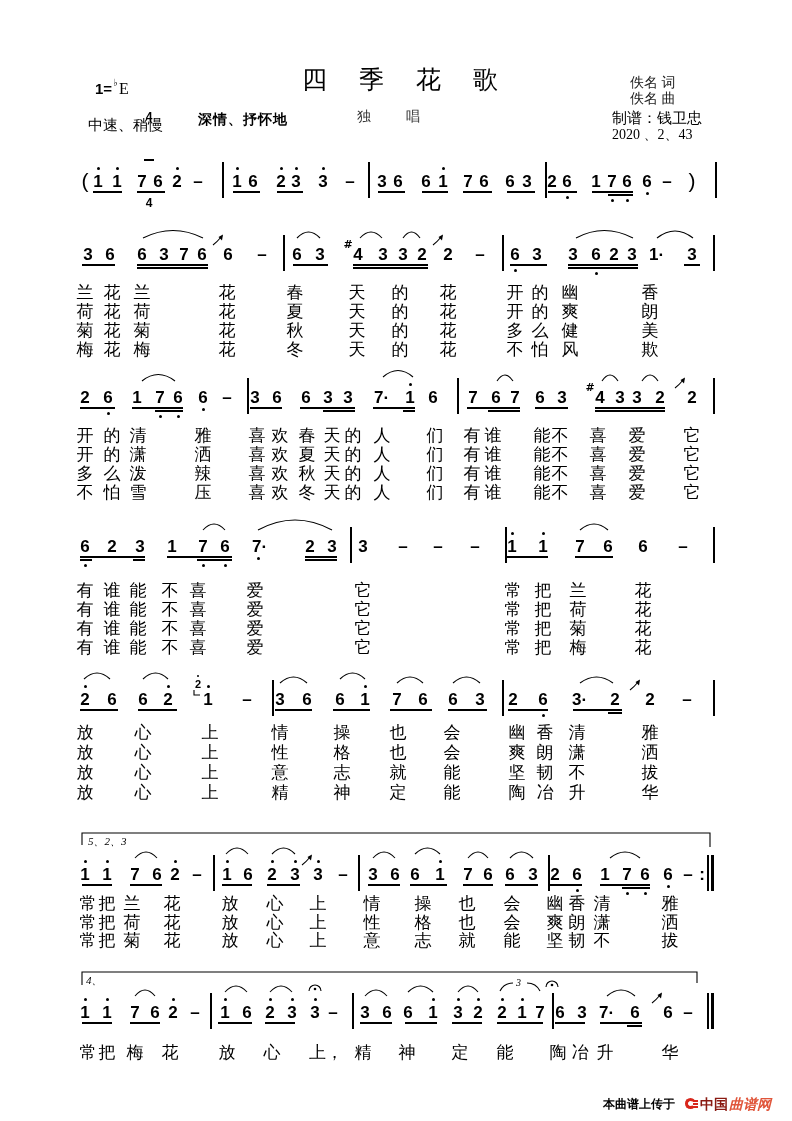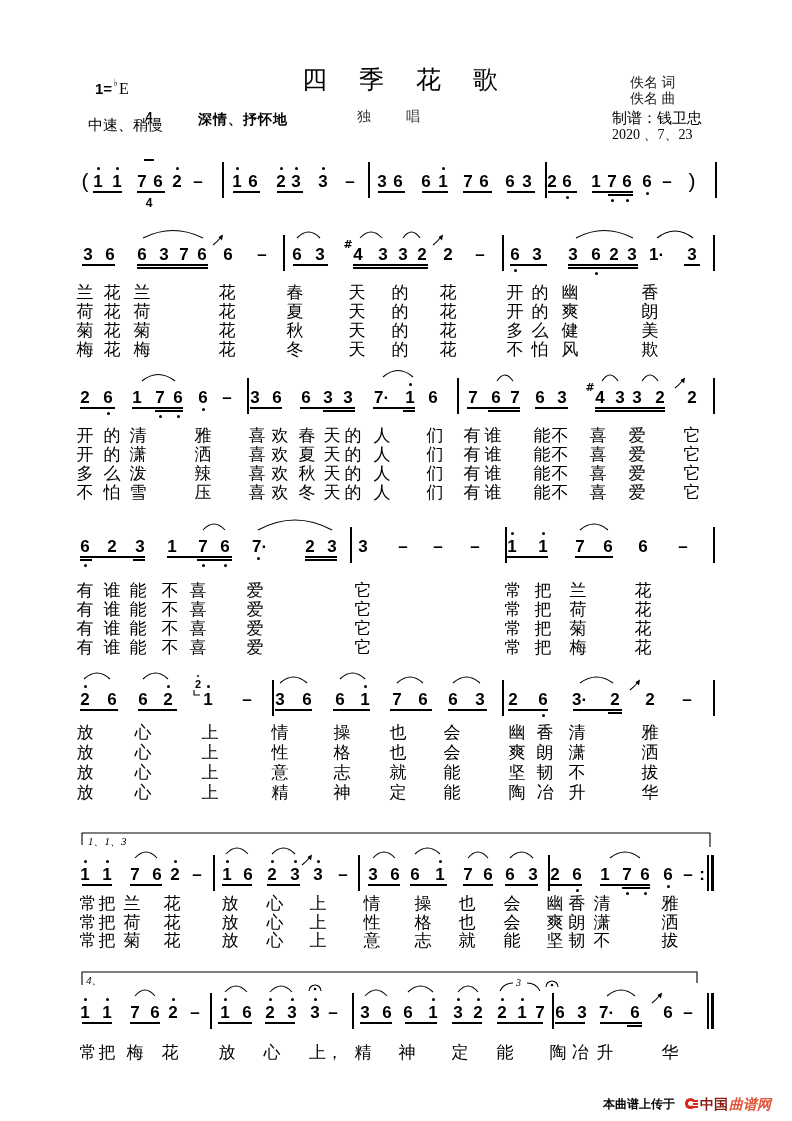--- a/index.html
+++ b/index.html
@@ -43,21 +43,21 @@
       <div style="height:1.5px;background:#000;margin:0 1px;"></div>
       <div style="font:bold 12px/12px 'Liberation Sans',sans-serif;">4</div>
     </div>
     <span class="t hdr-sans" style="left:302px;top:64px;font:25px/30px 'Liberation Sans',sans-serif;letter-spacing:32px;">四季花歌</span>
     <span class="t hdr-serif" style="left:630px;top:74px;font:14px/17px 'Liberation Serif',serif;color:#222;">佚名 词</span>
     <span class="t hdr-serif" style="left:630px;top:90px;font:14px/17px 'Liberation Serif',serif;color:#222;">佚名 曲</span>
     <span class="t hdr-sans" style="left:88px;top:116px;font:15px/18px 'Liberation Sans',sans-serif;">中速、稍慢</span>
     <span class="t hdr-sans" style="left:198px;top:111px;font:bold 14px/17px 'Liberation Sans',sans-serif;letter-spacing:1px;">深情、抒怀地</span>
     <span class="t hdr-serif" style="left:357px;top:108px;font:14px/17px 'Liberation Serif',serif;word-spacing:14px;color:#333;">独  唱</span>
     <span class="t hdr-serif" style="left:612px;top:109px;font:15px/18px 'Liberation Serif',serif;">制谱：钱卫忠</span>
-    <span class="t hdr-serif" style="left:612px;top:126px;font:14px/17px 'Liberation Serif',serif;">2020 、7、23</span>
+    <span class="t hdr-serif" style="left:612px;top:126px;font:14px/17px 'Liberation Serif',serif;">2020 、2、43</span>
   </div>
 
   <div class="sys" style="--y:172px">
     <span class="paren" style="left:85px">(</span>
     <span class="n hi" style="left:98px">1</span>
     <span class="n hi" style="left:117px">1</span>
     <span class="n" style="left:142px">7</span>
     <span class="n" style="left:158px">6</span>
     <span class="n hi" style="left:177px">2</span>
     <span class="n" style="left:198px">–</span>
@@ -491,21 +491,21 @@
 不
 升</span>
       <span class="ly" style="left:650px;top:723px;line-height:20px">雅
 洒
 拔
 华</span>
     </div>
   </div>
 
   <div class="sys" style="--y:865px">
-    <span class="volta" style="left:88px;top:835px">1、1、3</span>
+    <span class="volta" style="left:88px;top:835px">5、2、3</span>
 
     <span class="n hi" style="left:85px">1</span>
     <span class="n hi" style="left:107px">1</span>
     <span class="n" style="left:135px">7</span>
     <span class="n" style="left:157px">6</span>
     <span class="n hi" style="left:175px">2</span>
     <span class="n" style="left:197px">–</span>
 
     <span class="n hi" style="left:227px">1</span>
     <span class="n" style="left:248px">6</span>

